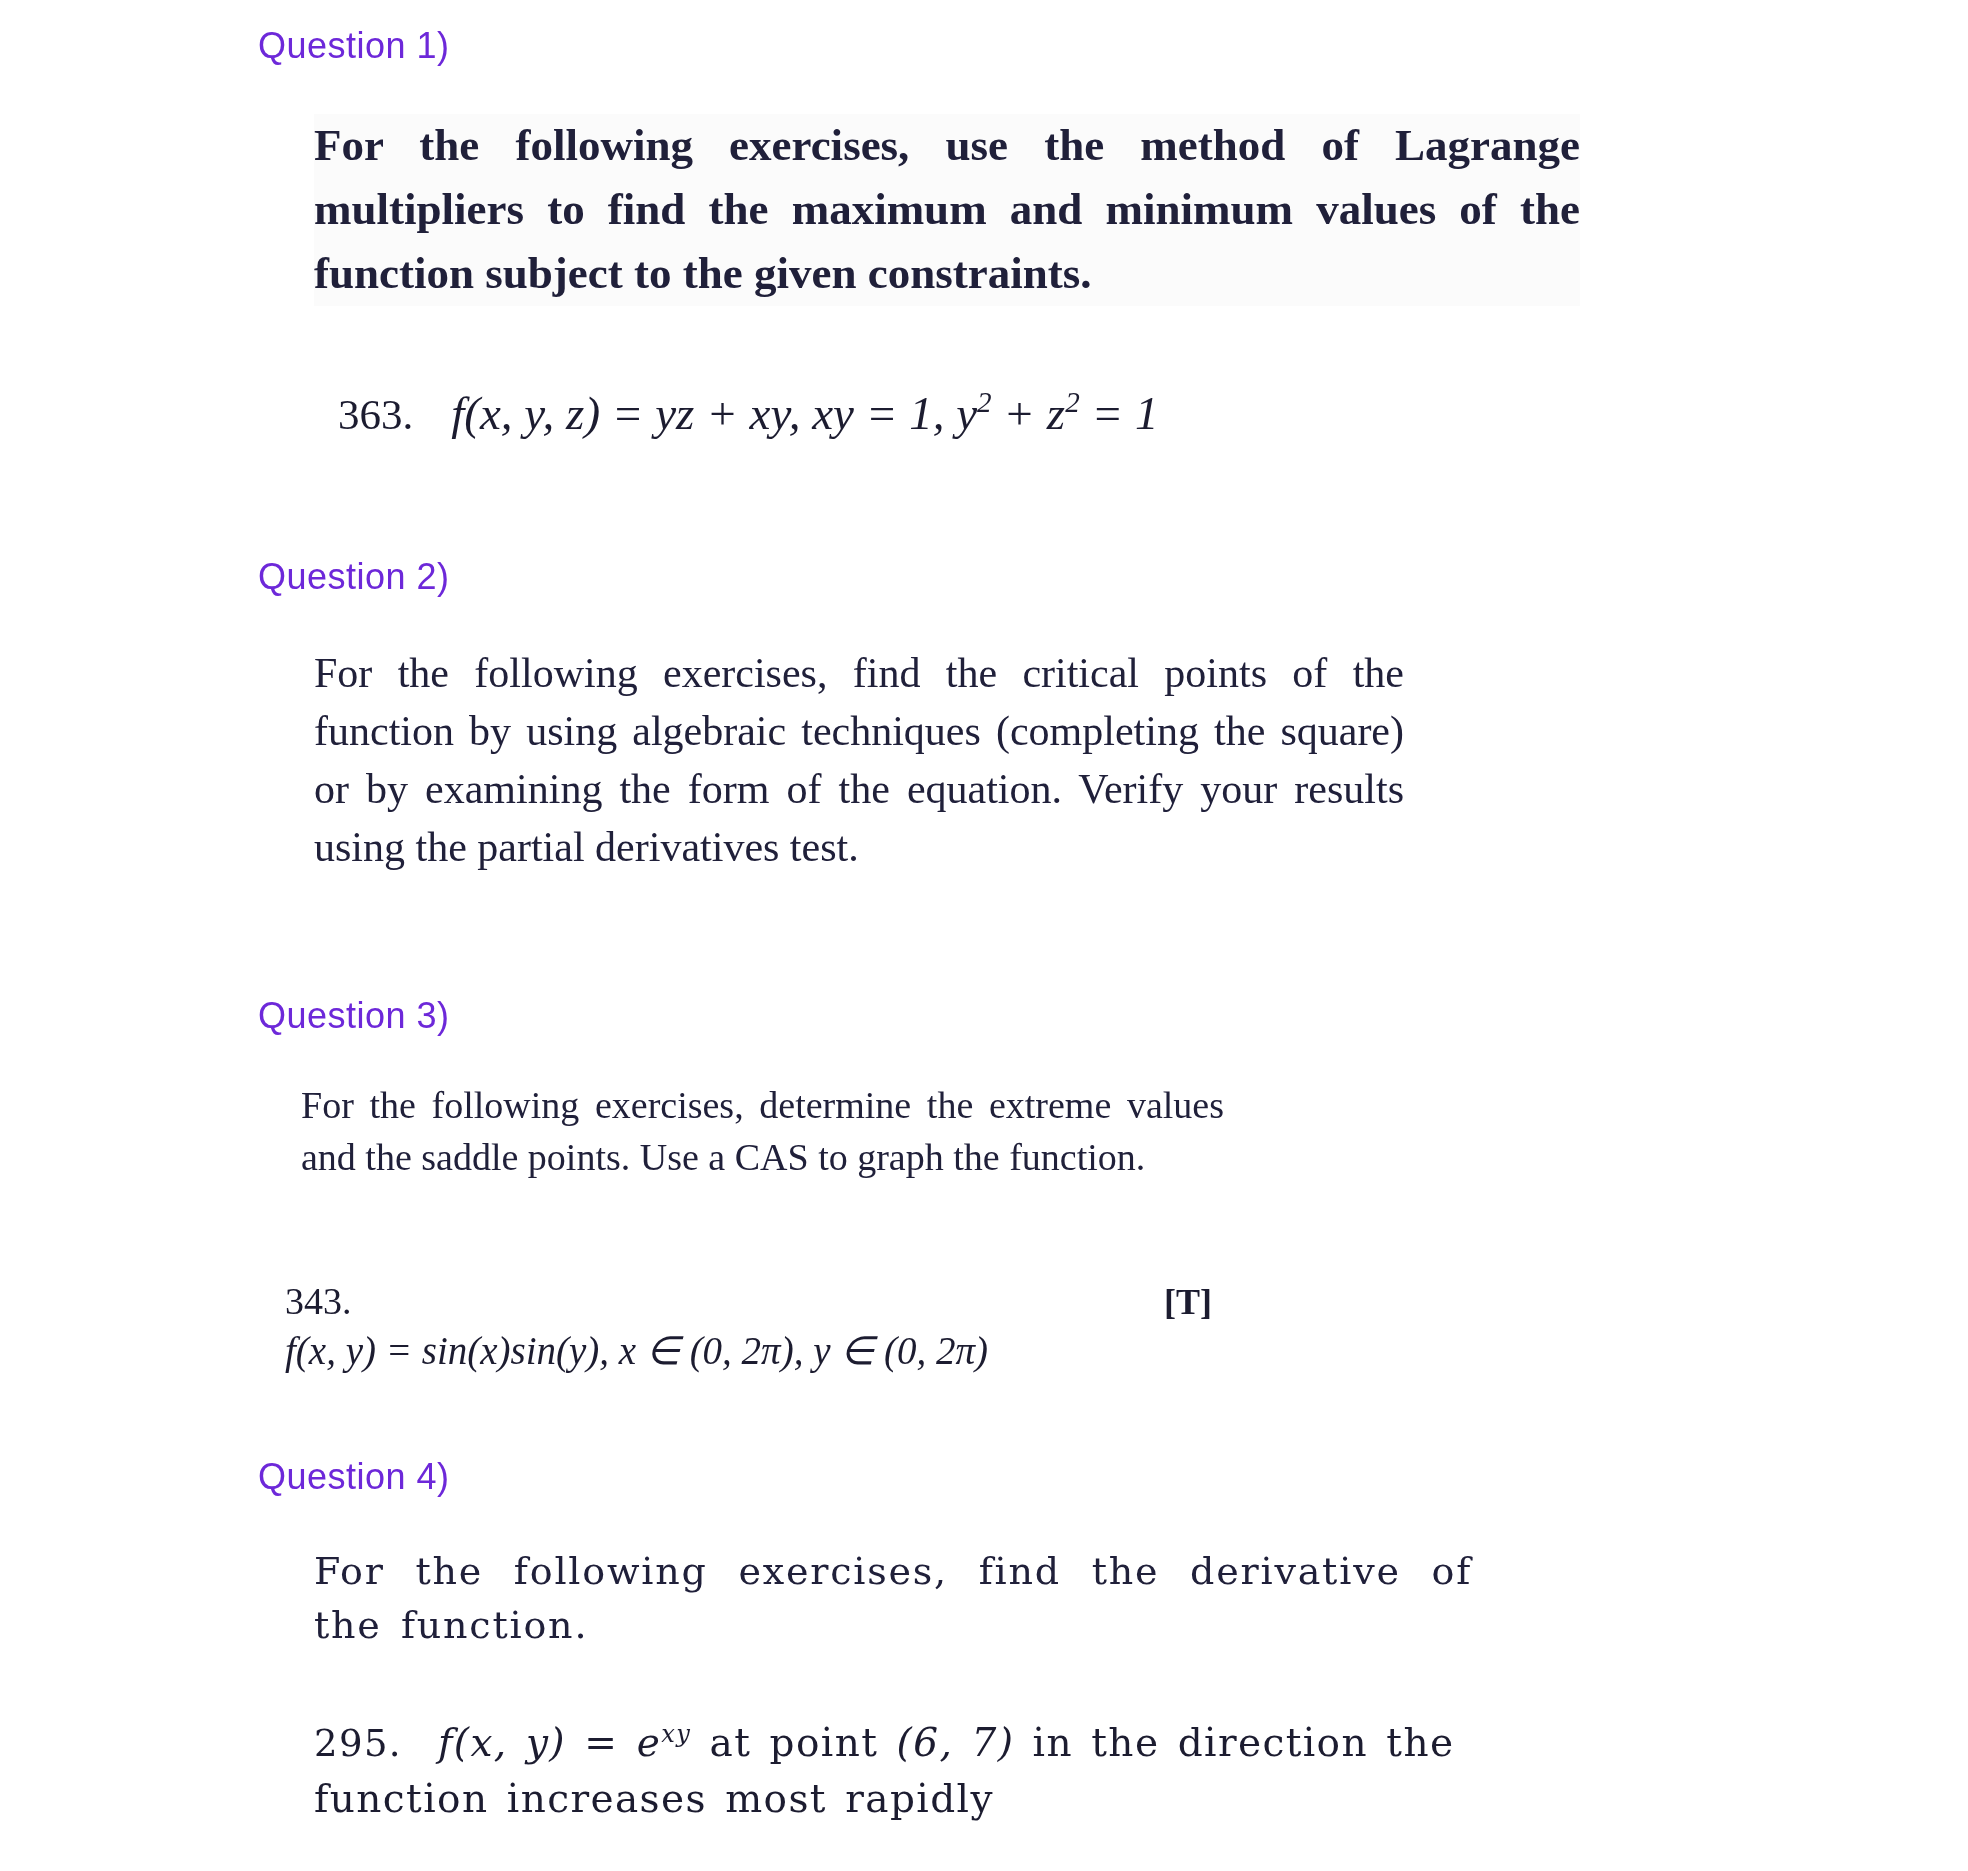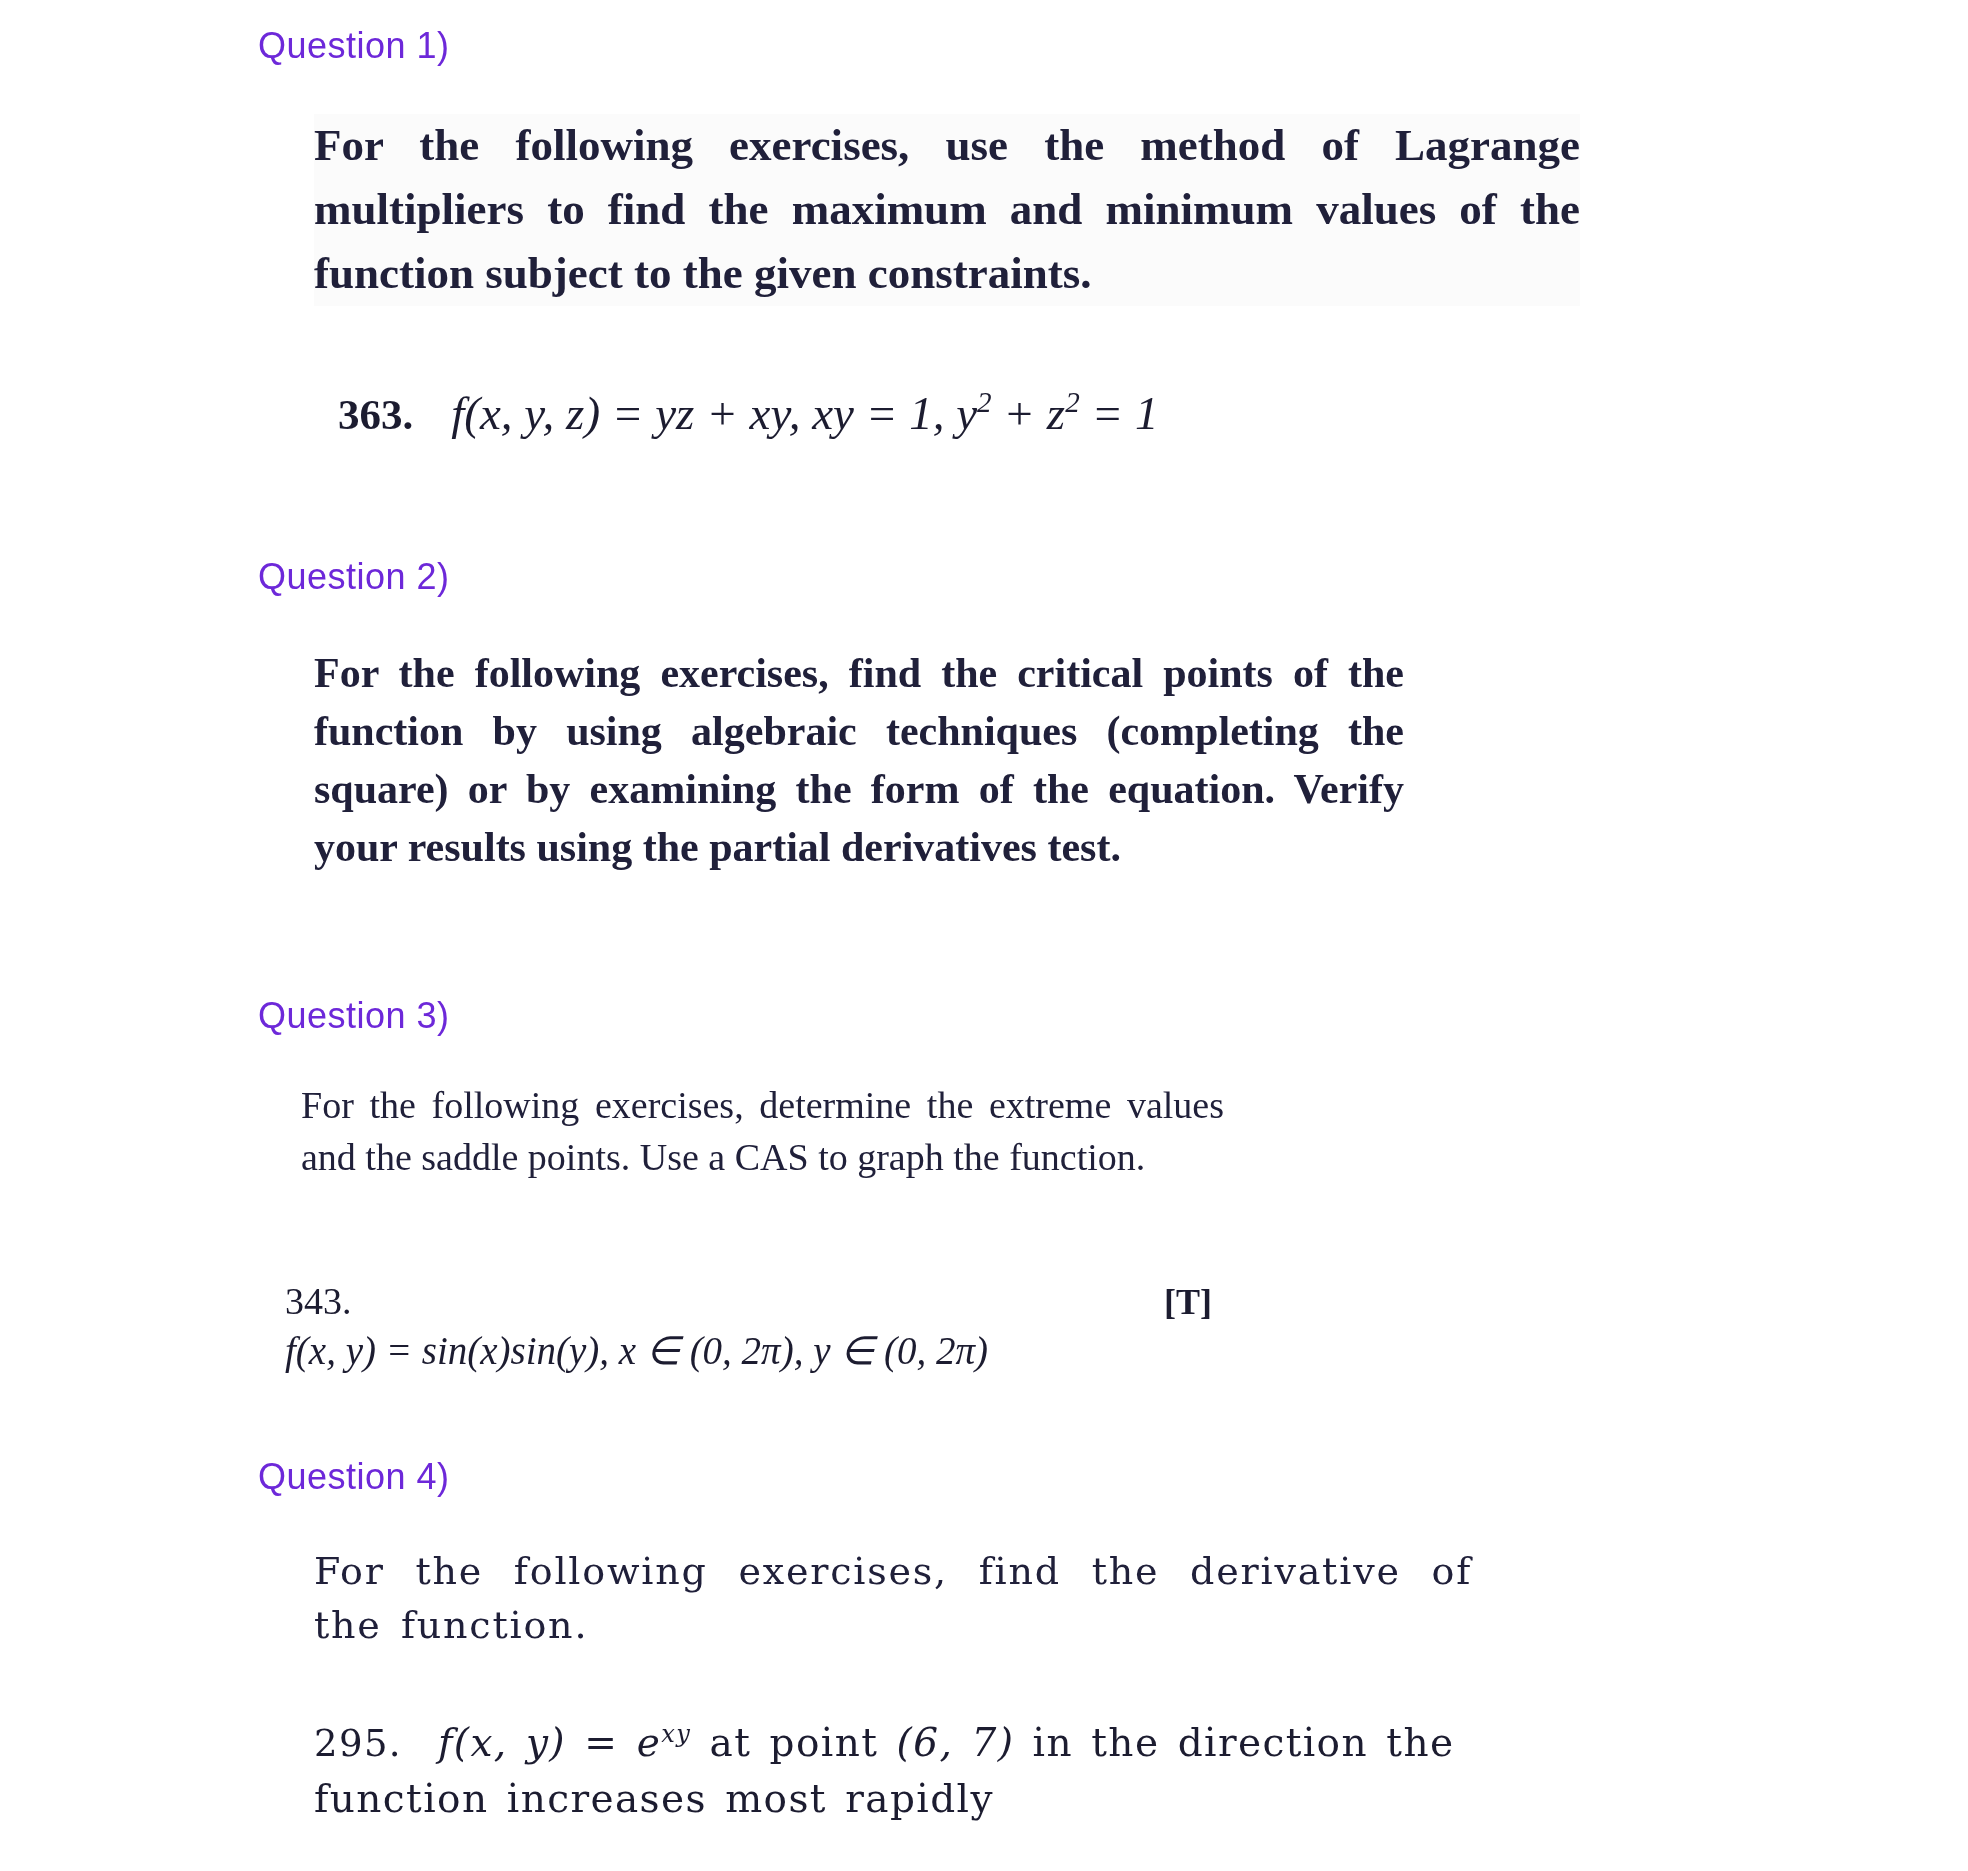--- a/index.html
+++ b/index.html
@@ -37,21 +37,21 @@
     font-size: 45px;
     line-height: 1.42;
     font-weight: 600;
     background: #fbfbfb;
   }
   .excerpt.q2 {
     margin: 47px 0 0 56px;
     width: 1090px;
     font-size: 42px;
     line-height: 1.38;
-    font-weight: 700;
+    font-weight: 400;
   }
   .excerpt.q3 {
     margin: 43px 0 12px 43px;
     width: 923px;
     font-size: 38px;
     line-height: 1.35;
     font-weight: 500;
   }
   .excerpt.q4 {
     margin: 47px 12px 0 56px;
@@ -66,21 +66,21 @@
   
   .exercise-line {
     font-family: "Liberation Serif", serif;
     color: #1c1c30;
   }
   .exercise-line sup {
     font-size: 0.62em;
     font-style: italic;
   }
   .ex-number {
-    font-weight: 700;
+    font-weight: 400;
     font-style: normal;
     display: inline-block;
     margin-right: 38px;
   }
   .math-italic .formula { font-style: italic; }
   .ex-363 {
     margin: 80px 0 0 80px;
     font-size: 47px;
   }
   .ex-363 .ex-number { font-size: 43px; }

